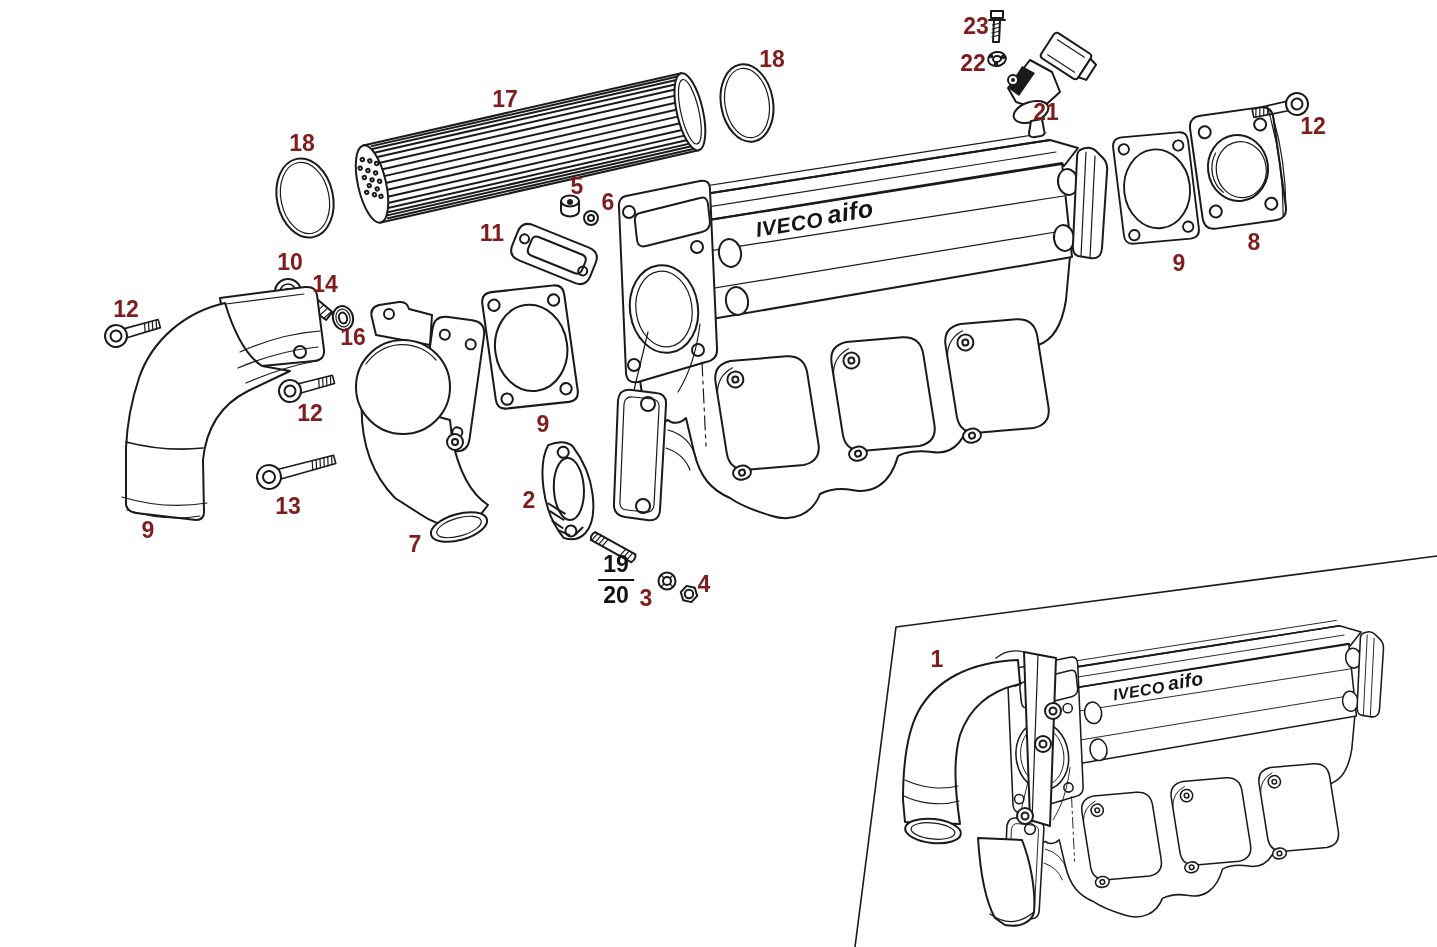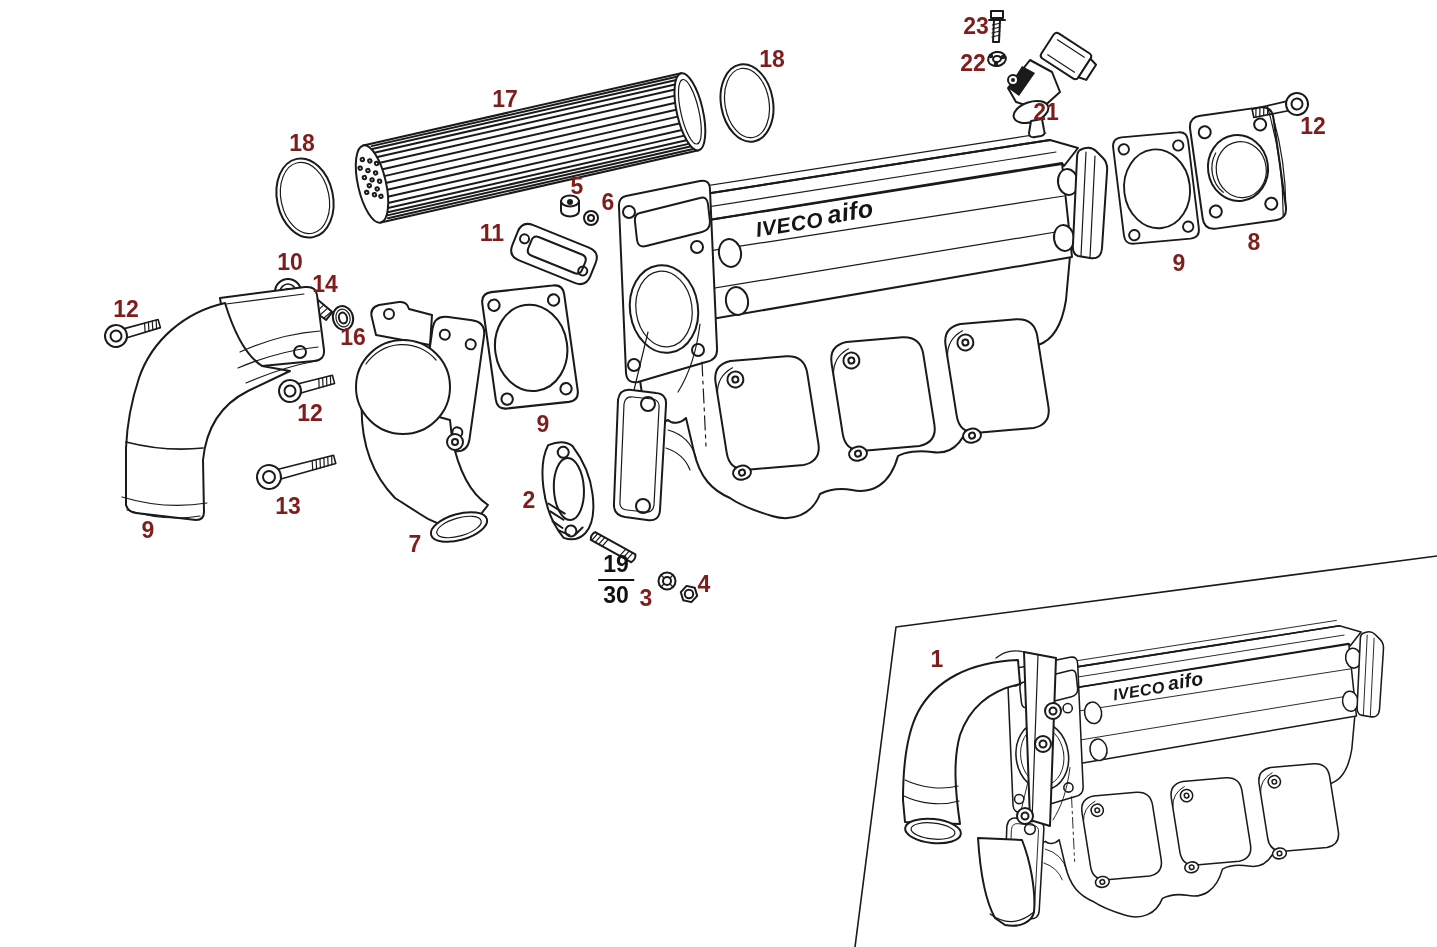--- a/index.html
+++ b/index.html
@@ -358,16 +358,16 @@
       <div class="callout" style="left: 505px; top: 99px;">17</div>
       <div class="callout" style="left: 302px; top: 143px;">18</div>
       <div class="callout" style="left: 772px; top: 59px;">18</div>
       <div class="callout" style="left: 1046px; top: 112px;">21</div>
       <div class="callout" style="left: 973px; top: 63px;">22</div>
       <div class="callout" style="left: 976px; top: 26px;">23</div>
     </div>
 
 <div class="fraction">
   <span class="top">19</span>
-  <span class="bottom">30</span>
+  <span class="bottom">20</span>
 </div>
 
 </div>
 
 </body></html>

